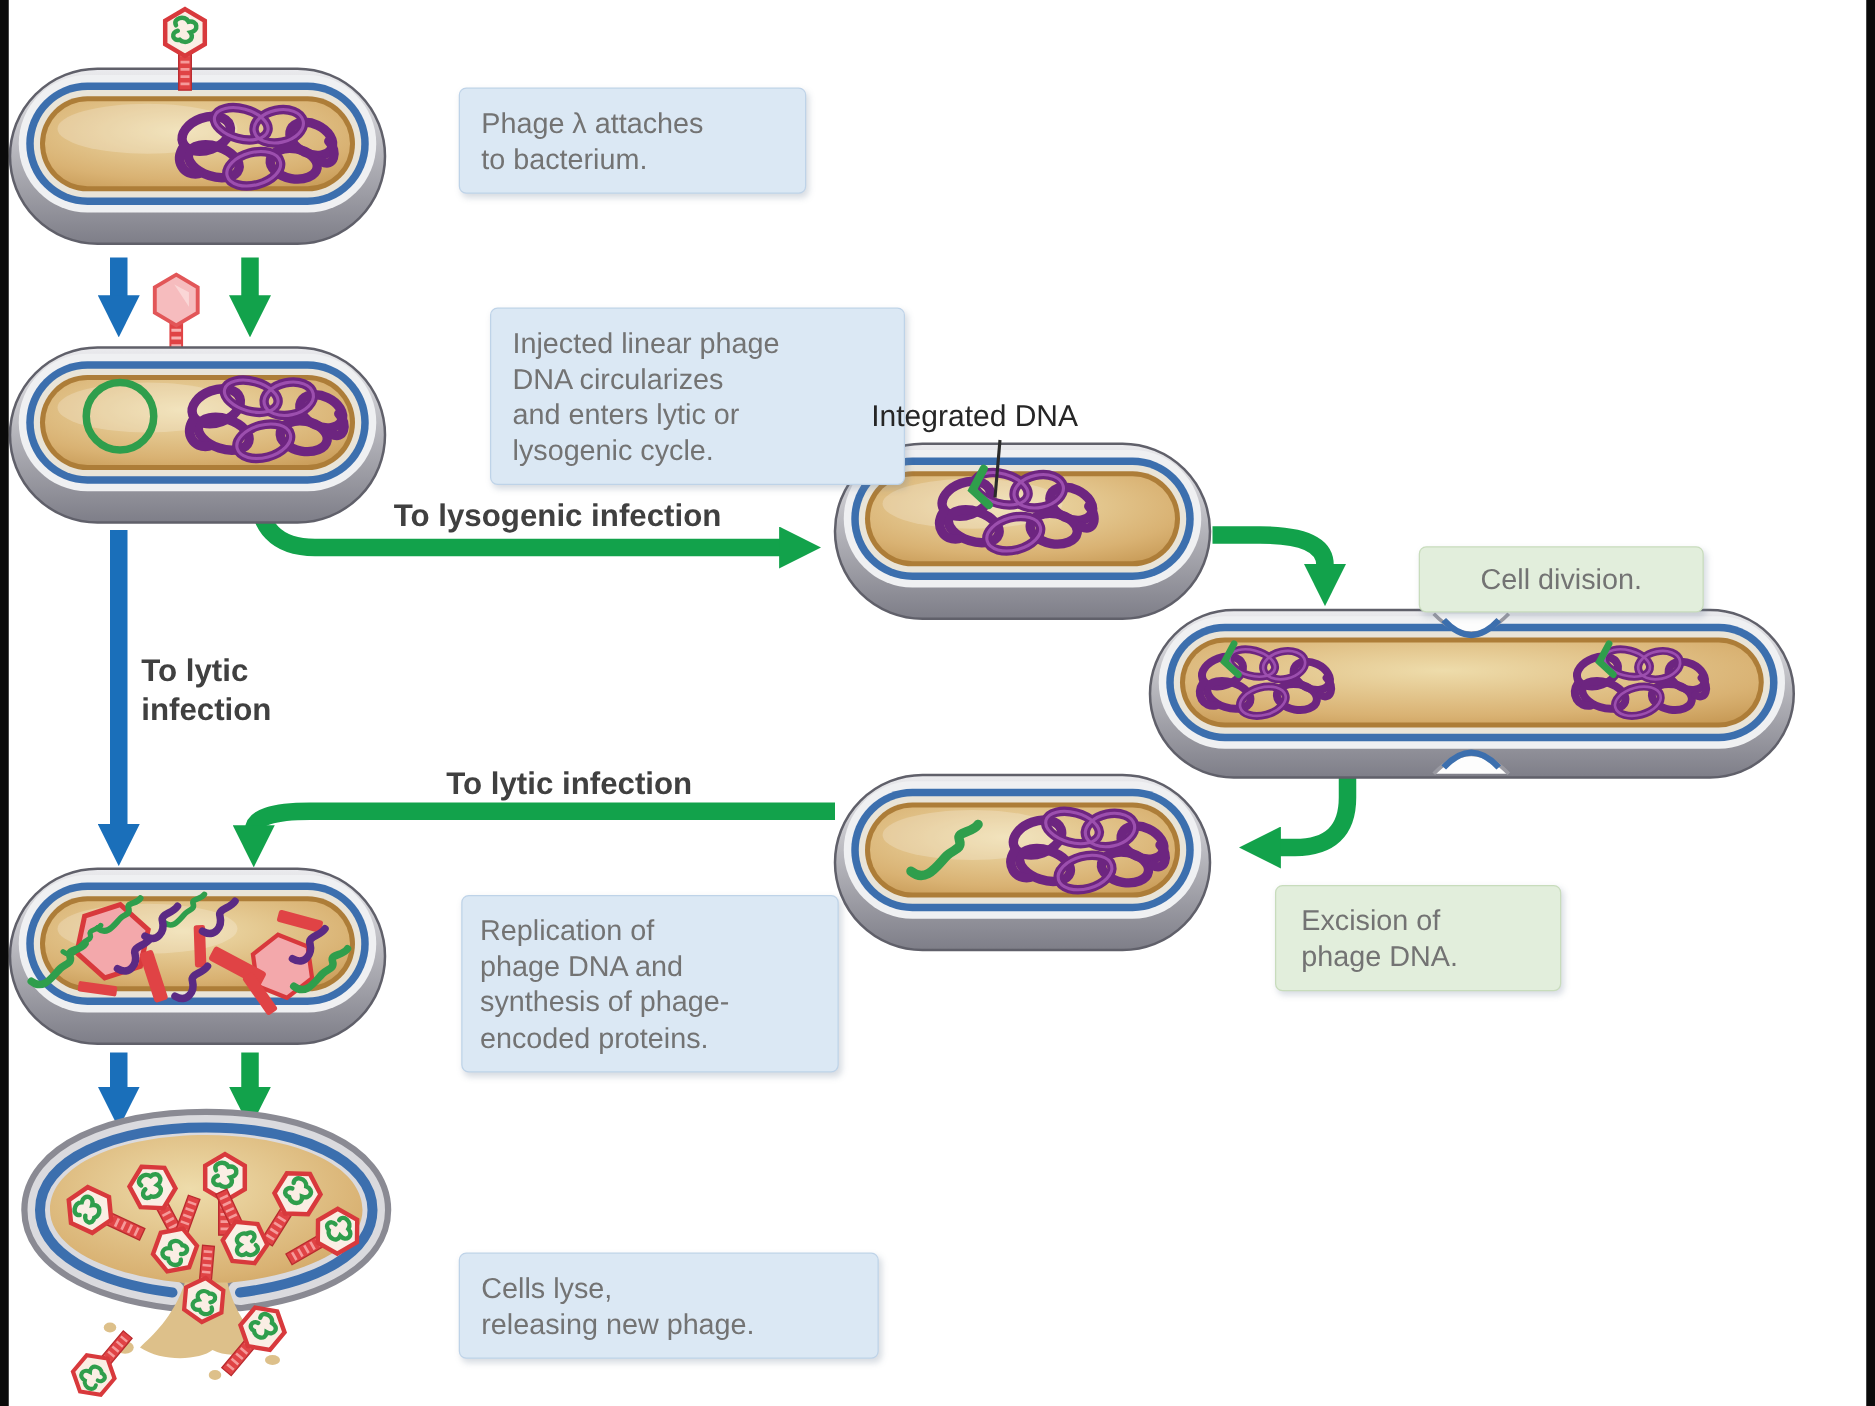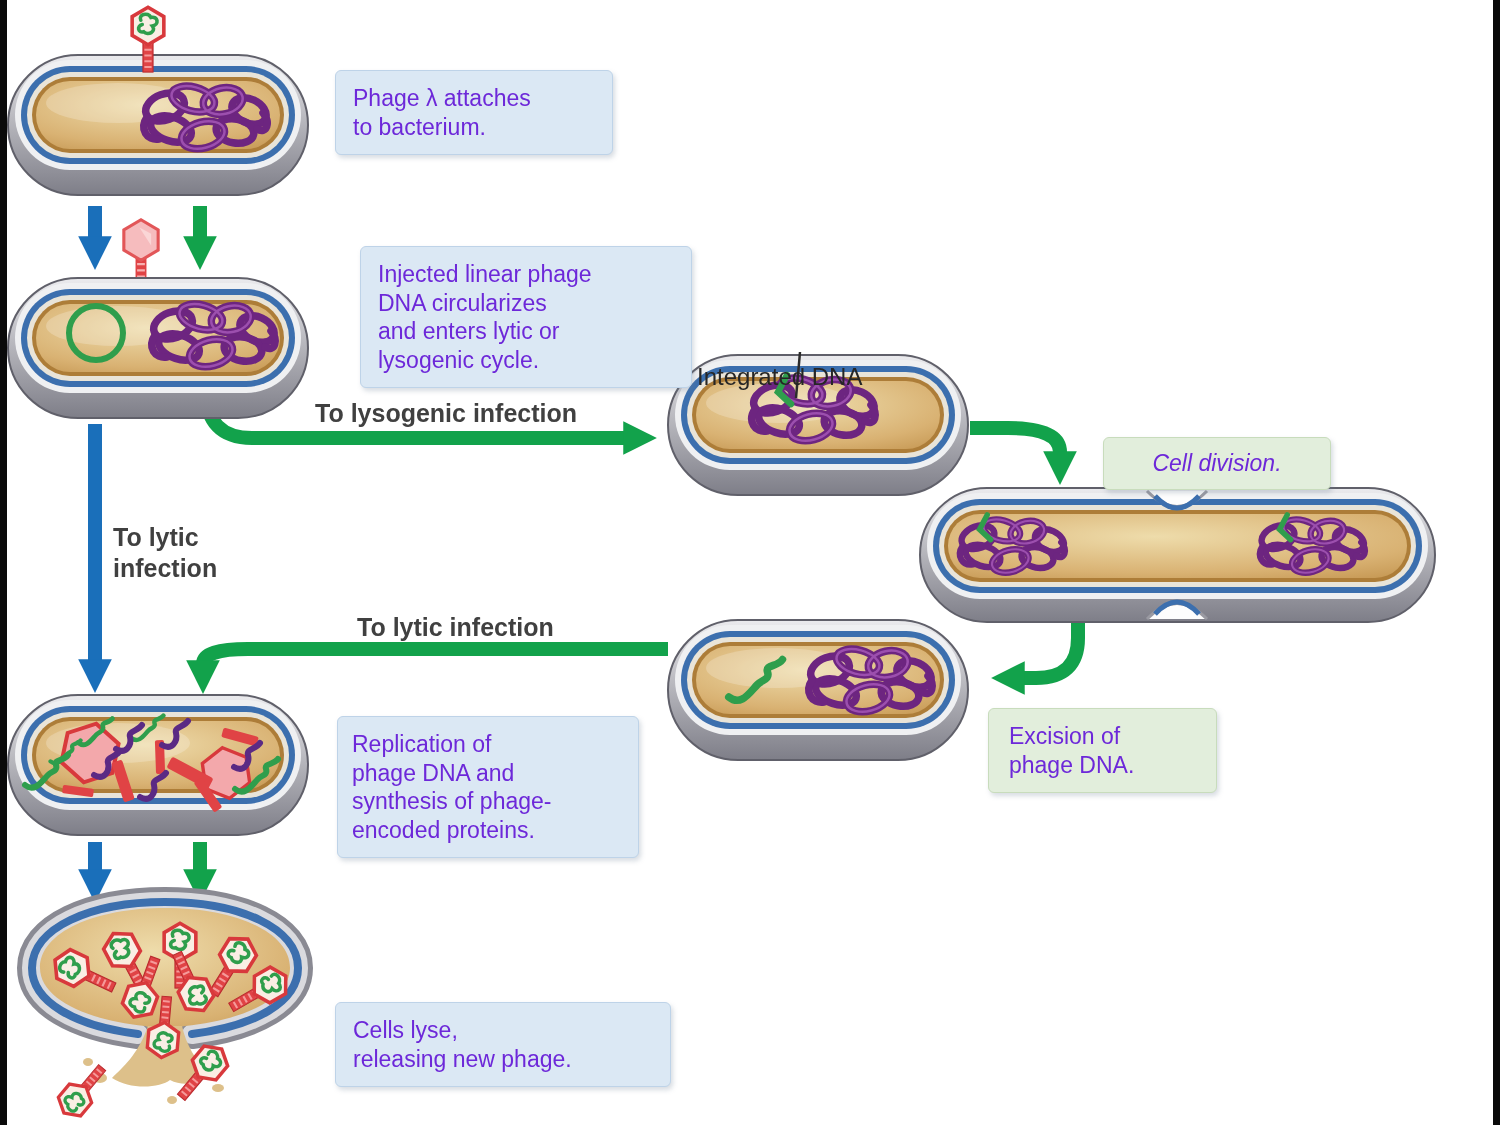--- a/index.html
+++ b/index.html
@@ -1,27 +1,27 @@
 <!DOCTYPE html>
 <html><head>
 <meta charset="utf-8">
 <style>
   html,body{margin:0;padding:0;background:#fff;}
   #stage{position:relative;width:1500px;height:1125px;background:#ffffff;overflow:hidden;
          font-family:"Liberation Sans", sans-serif;}
   .edgebar{position:absolute;top:0;width:7px;height:1125px;background:#0a0a0a;}
   #edge-left{left:0;} #edge-right{right:0;}
   svg{position:absolute;left:0;top:0;}
-  .box{position:absolute;white-space:pre-line;font-size:23px;line-height:1.24;color:#6d28d9;
-       padding:13px 17px;border-radius:6px;box-shadow:2px 3px 5px rgba(110,130,150,.28);}
+  .box{position:absolute;white-space:pre-line;font-size:23px;line-height:1.24;color:#737373;
+       padding:13px 17px;border-radius:6px;box-shadow:2px 3px 5px rgba(110,130,150,.28);margin-left:32px;}
   .box.blue{background:#dbe8f4;border:1px solid #bed3e8;}
   .box.green{background:#e2eedc;border:1px solid #c8dcbc;padding-left:20px;}
   .lbl{position:absolute;white-space:pre-line;font-weight:bold;font-size:25px;line-height:1.22;color:#404040;}
-  .plain{position:absolute;white-space:pre-line;font-size:24px;color:#262626;margin-top:43px;}
-  .center{text-align:center;font-style:italic;}
+  .plain{position:absolute;white-space:pre-line;font-size:24px;color:#262626;}
+  .center{text-align:center;}
 </style>
 </head>
 <body>
 
 <div id="stage">
 
   <svg width="1500" height="1125" viewBox="0 0 1500 1125">
     <defs>
       <linearGradient id="gGray" x1="0" y1="0" x2="0" y2="1">
         <stop offset="0" stop-color="#ebebee"></stop>

